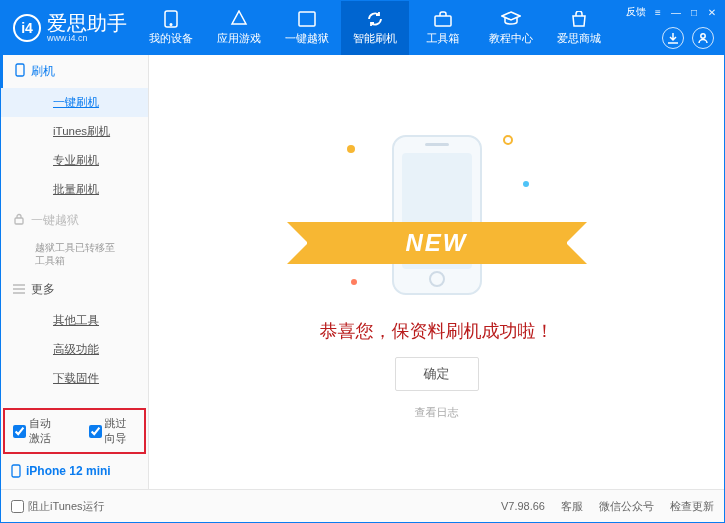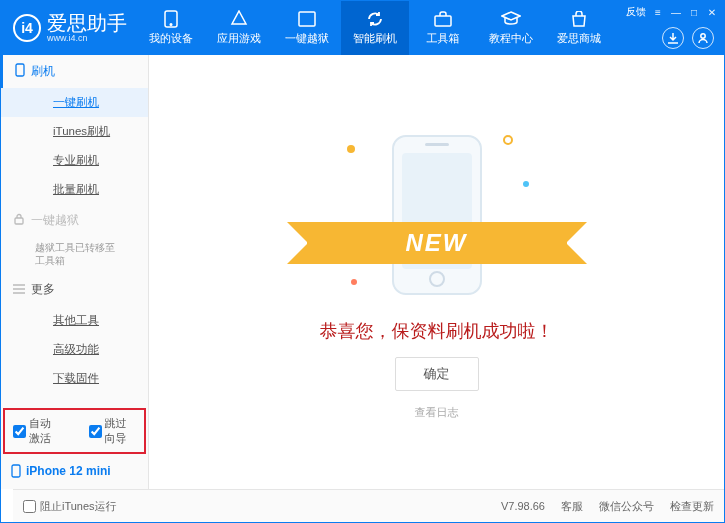--- a/index.html
+++ b/index.html
@@ -47,21 +47,21 @@
 .ribbon::before { left: -20px; border-left-color: transparent; }
 .ribbon::after { right: -20px; border-right-color: transparent; }
 .dot { position: absolute; border-radius: 50%; }
 .d1 { width: 8px; height: 8px; background: #f7b733; top: 20px; left: 10px; }
 .d2 { width: 6px; height: 6px; background: #4fc3f7; top: 56px; right: 8px; }
 .d3 { width: 10px; height: 10px; border: 2px solid #f7b733; top: 10px; right: 24px; }
 .d4 { width: 6px; height: 6px; background: #ff7e5f; bottom: 20px; left: 14px; }
 .msg { font-size: 18px; color: #b91c1c; }
 .ok-btn { border: 1px solid #ddd; background: #fff; padding: 7px 28px; font-size: 13px; color: #555; cursor: pointer; border-radius: 2px; }
 .log-link { font-size: 11px; color: #aaa; cursor: pointer; }
-.footer { height: 26px; border-top: 1px solid #e5e5e5; display: flex; align-items: center; padding: 16px 10px; font-size: 11px; color: #666; gap: 16px; background: #fafafa; margin-left: 12px; }
+.footer { height: 26px; border-top: 1px solid #e5e5e5; display: flex; align-items: center; padding: 16px 10px; font-size: 11px; color: #666; gap: 16px; background: #fafafa; }
 .footer .spacer { flex: 1; }
 .footer-item { display: flex; align-items: center; gap: 4px; cursor: pointer; }
 </style>
 </head>
 <body>
 
 <div class="window">
   <div class="header">
     <div class="brand">
       <div class="brand-logo">i4</div>

